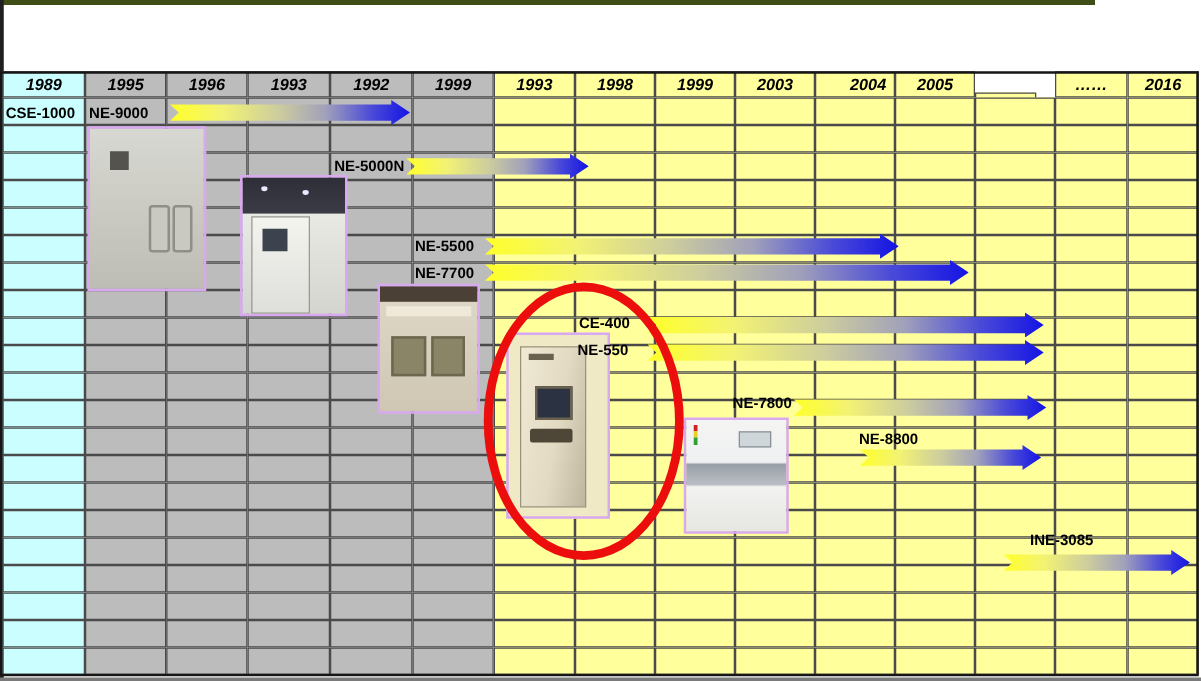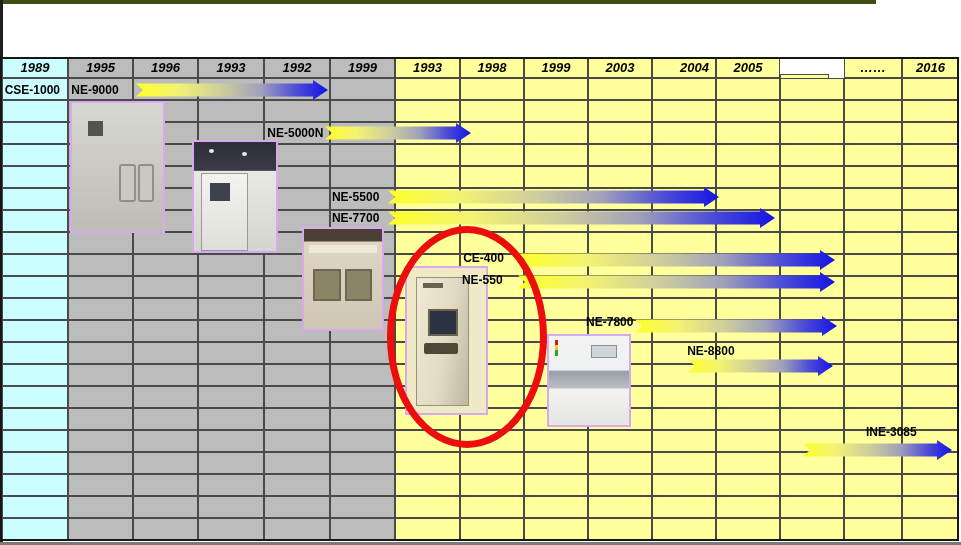--- a/index.html
+++ b/index.html
@@ -497,21 +497,21 @@
             <stop offset="0" stop-color="#ffff29"></stop>
             <stop offset="0.22" stop-color="#f2f274"></stop>
             <stop offset="0.45" stop-color="#cdcd9e"></stop>
             <stop offset="0.65" stop-color="#a0a0bb"></stop>
             <stop offset="0.84" stop-color="#4a4ad8"></stop>
             <stop offset="1" stop-color="#1414e4"></stop>
           </linearGradient>
         </defs>
         <path d="M0,3.5 L130,3.5 L130,0 L145,10 L130,20 L130,16.5 L0,16.5 L7,10 Z" fill="url(#grad7)"></path>
       </svg>
-      <div class="prod-label" style="top: 424.2px; left: 866px; text-align: right;">INE-3085</div>
+      <div class="prod-label" style="top: 424.2px; left: 824px; text-align: right;">INE-3085</div>
       <svg width="149" height="20" class="arrow-svg" style="left: 803.04px; top: 439.8px;">
         <defs>
           <linearGradient id="grad8" x1="0" y1="0" x2="1" y2="0">
             <stop offset="0" stop-color="#ffff29"></stop>
             <stop offset="0.22" stop-color="#f2f274"></stop>
             <stop offset="0.45" stop-color="#cdcd9e"></stop>
             <stop offset="0.65" stop-color="#a0a0bb"></stop>
             <stop offset="0.84" stop-color="#4a4ad8"></stop>
             <stop offset="1" stop-color="#1414e4"></stop>
           </linearGradient>

